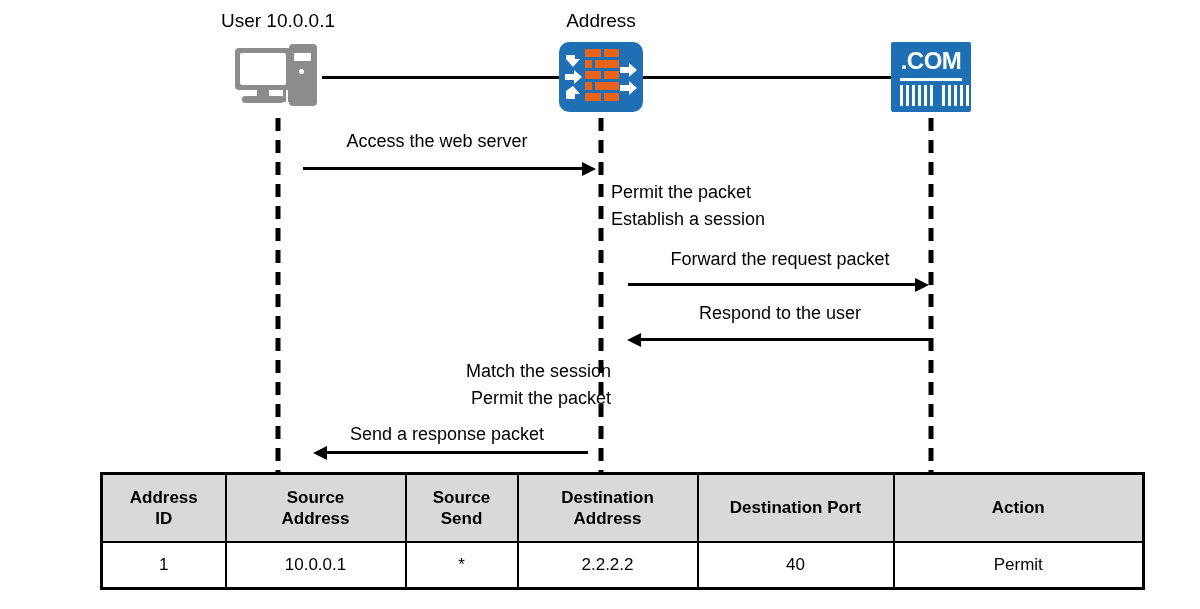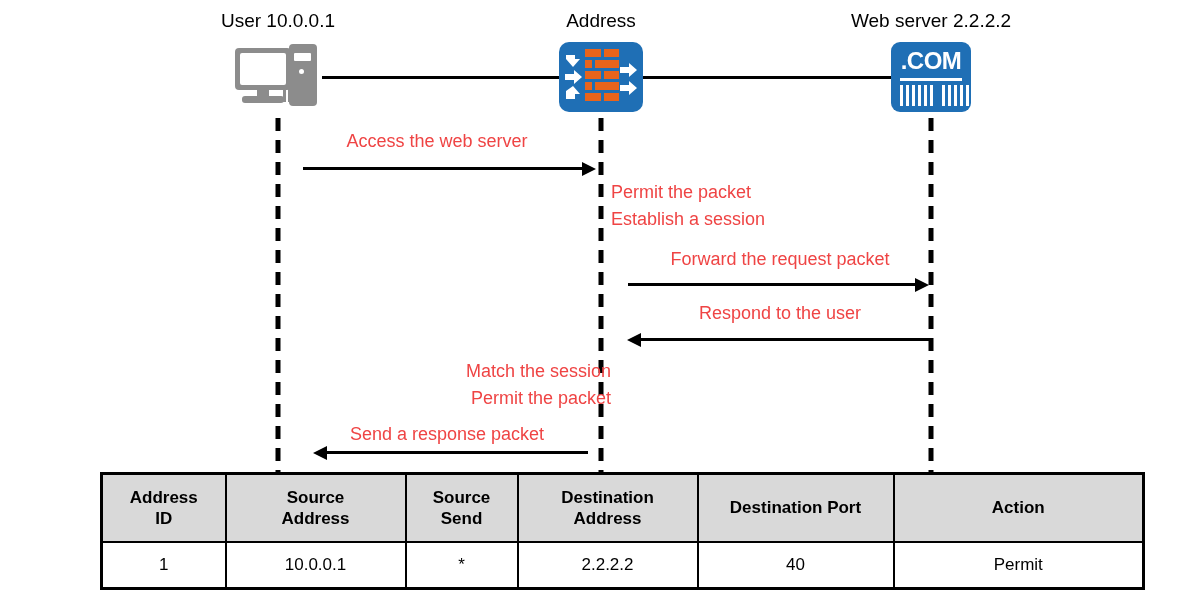--- a/index.html
+++ b/index.html
@@ -25,21 +25,21 @@
     position: absolute;
     font-size: 19px;
     color: #000;
     white-space: nowrap;
     text-align: center;
     transform: translateX(-50%);
   }
   .msg-label {
     position: absolute;
     font-size: 18px;
-    color: #ef4444;
+    color: #000000;
     white-space: nowrap;
     text-align: center;
     transform: translateX(-50%);
   }
   .node-icon {
     position: absolute;
     transform: translateX(-50%);
   }
   
   .pc {
@@ -134,21 +134,21 @@
     height: 8px;
     display: block;
   }
   .fw .brow.a i { width: 15.5px; }
   .fw .brow.b i:first-child { width: 7px; }
   .fw .brow.b i:last-child { width: 24px; }
   
   .web {
     width: 80px; height: 70px;
     background: #1F6FB5;
-    border-radius: 9px;
+    border-radius: 2px;
     position: relative;
   }
   .web .com {
     position: absolute;
     left: 0; right: 0; top: 5px;
     text-align: center;
     color: #ffffff;
     font-size: 24px;
     font-weight: bold;
     letter-spacing: -0.5px;
@@ -245,21 +245,20 @@
   }
   .th-l2 { display: block; }
 </style>
 </head>
 <body>
 
 <div id="stage">
 
   <div class="node-label" style="left:278px; top:10px;">User 10.0.0.1</div>
   <div class="node-label" style="left:601px; top:10px;">Address</div>
-  <div class="node-label" style="left:931px; top:10px;">Web server 2.2.2.2</div>
 
   <div class="link" style="left:322px; top:76px; width:238px;"></div>
   <div class="link" style="left:643px; top:76px; width:248px;"></div>
 
   <div class="node-icon" style="left:278px; top:44px;">
     <div class="pc">
       <div class="monitor-body"></div>
       <div class="monitor-screen"></div>
       <div class="monitor-neck"></div>
       <div class="monitor-foot"></div>

